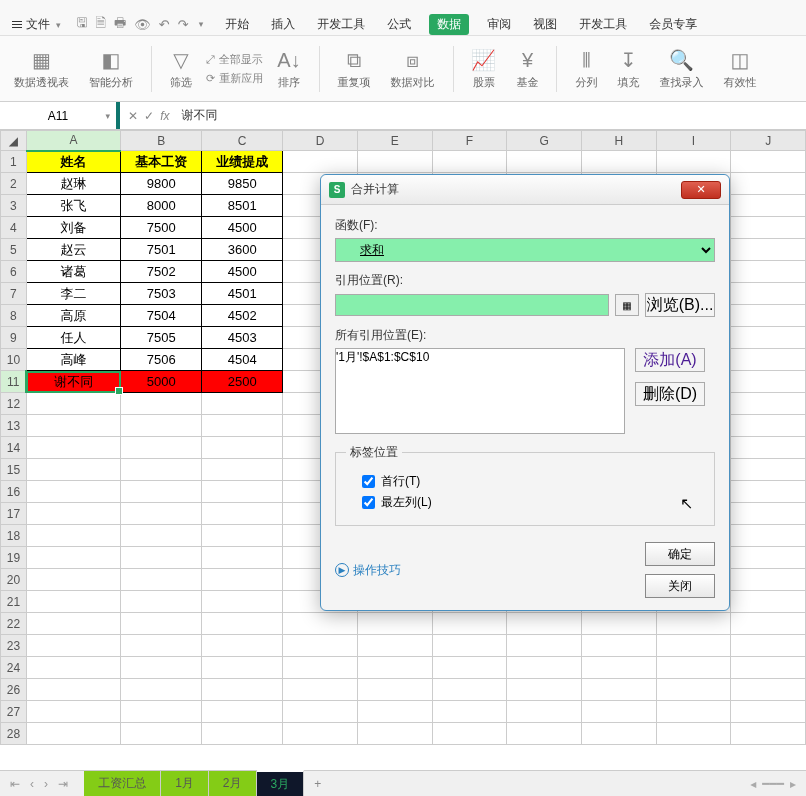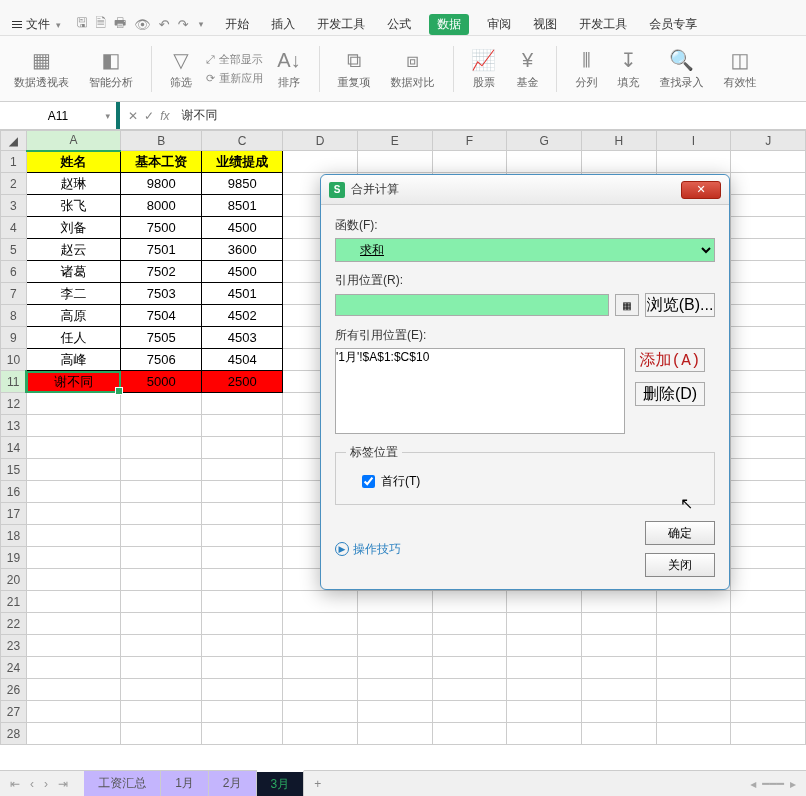--- a/index.html
+++ b/index.html
@@ -50,40 +50,40 @@
 .data-cell { border: 1px solid #000 !important; }
 .red-row td.data-cell { background: #ff0000; }
 .selected-cell { outline: 2px solid #2aa861; outline-offset: -2px; position: relative;}
 .selected-cell::after { content:''; position:absolute; bottom:-3px; right:-3px; width:6px; height:6px; background:#2aa861; border:1px solid #fff;}
 
 
 .sheetbar { position: absolute; bottom: 0; left: 0; right: 0; height: 26px; background: #f0f0f0; border-top: 1px solid #ccc; display: flex; align-items: center; font-size: 12px;}
 .sheetbar .nav { display: flex; gap: 2px; padding: 0 6px; color: #999;}
 .sheetbar .nav span { padding: 0 4px; cursor: pointer;}
 .sheetbar .stabs { display: flex; margin-left: 6px;}
-.sheetbar .stab { padding: 4px 14px; border-right: 1px solid #ccc; background: #c4b5fd; cursor: pointer; color: #555;}
+.sheetbar .stab { padding: 4px 14px; border-right: 1px solid #ccc; background: #84cc16; cursor: pointer; color: #555;}
 .sheetbar .stab.active { background: #0f172a; color: #2aa861; border-top: 2px solid #fff; margin-top: -1px;}
 .sheetbar .add { padding: 4px 10px; color: #888; cursor: pointer;}
 .sheetbar .scroll-ind { margin-left: auto; display:flex; gap:6px; padding-right: 10px; color:#aaa;}
 
 
 .dialog { position: absolute; left: 320px; top: 174px; width: 410px; background: #f4f4f4; border: 1px solid #4a90c0; border-radius: 6px; box-shadow: 0 4px 20px rgba(0,0,0,0.3); font-size: 12px;}
 .dialog .titlebar { height: 30px; background: linear-gradient(#fdfdfd,#eaeaea); display: flex; align-items: center; padding: 0 8px; border-radius: 6px 6px 0 0; border-bottom: 1px solid #ccc;}
 .dialog .titlebar .logo { width: 16px; height: 16px; background: #2aa861; color:#fff; display:flex; align-items:center; justify-content:center; font-size:10px; border-radius:2px; font-weight:bold;}
 .dialog .titlebar .ttl { margin-left: 6px; color:#333;}
 .dialog .titlebar .close { margin-left: auto; width: 40px; height: 18px; background: linear-gradient(#e06050,#c03020); color:#fff; border-radius: 3px; display:flex; align-items:center; justify-content:center; font-size:11px; cursor:pointer; border:1px solid #a02010;}
 .dialog .body { padding: 12px 14px 10px 14px; }
 .dialog label { display: block; margin-bottom: 4px; color:#333;}
 .dialog select, .dialog input[type=text] { width: 100%; border: 1px solid #aaa; padding: 3px 20px; font-size: 12px; background:#86efac;text-decoration:underline;}
 .dialog .row { margin-bottom: 10px; }
 .dialog .ref-row { display:flex; gap:6px; align-items:center;}
 .dialog .ref-row input { flex: 1; }
 .dialog .ref-btn { width: 24px; height: 22px; border:1px solid #aaa; background:#f0f0f0; display:flex; align-items:center; justify-content:center; cursor:pointer; font-size:10px;}
 .dialog .side-btn { width: 70px; height: 24px; border:1px solid #aaa; background:#f4f4f4; cursor:pointer; font-size:16px;}
-.dialog .side-btn:disabled { color:#b91c1c;font-family:Liberation Mono, monospace; }
+.dialog .side-btn:disabled { color:#4c1d95; }
 .dialog .listbox { width: 290px; height: 86px; border:1px solid #aaa; background:#fff; font-size:12px; overflow:auto;}
 .dialog .list-row { display:flex; gap:10px; align-items:flex-start;}
 .dialog .side-col { display:flex; flex-direction:column; gap:10px;}
 .dialog fieldset { border:1px solid #ccc; padding: 8px 10px 10px 10px; margin-top:6px;}
 .dialog fieldset legend { padding: 0 4px; color:#333;}
 .dialog .chk { display:flex; align-items:center; gap:6px; margin: 4px 16px;}
 .dialog .footer { display:flex; align-items:center; padding: 6px 14px 12px 14px; gap:10px;}
 .dialog .footer .tips { color:#2a80c0; display:flex; align-items:center; gap:4px; cursor:pointer;}
 .dialog .footer .tips .circ { width:14px; height:14px; border:1px solid #2a80c0; border-radius:50%; display:flex; align-items:center; justify-content:center; font-size:9px;}
 .dialog .footer .btns { margin-left:auto; display:flex; gap:8px;flex-direction:column;}
@@ -630,20 +630,24 @@
           <button class="side-btn">删除(D)</button>
         </div>
       </div>
     </div>
     <fieldset>
       <legend>标签位置</legend>
       <div class="chk">
           <input type="checkbox" checked="" style="">
           <span>首行(T)</span>
         </div>
+      <div class="chk">
+          <input type="checkbox" checked="" style="">
+          <span>最左列(L)</span>
+        </div>
     </fieldset>
   </div>
   <div class="footer">
     <div class="tips">
       <span class="circ">▶</span>
       <span>操作技巧</span>
     </div>
     <div class="btns">
       <button>确定</button>
       <button>关闭</button>

